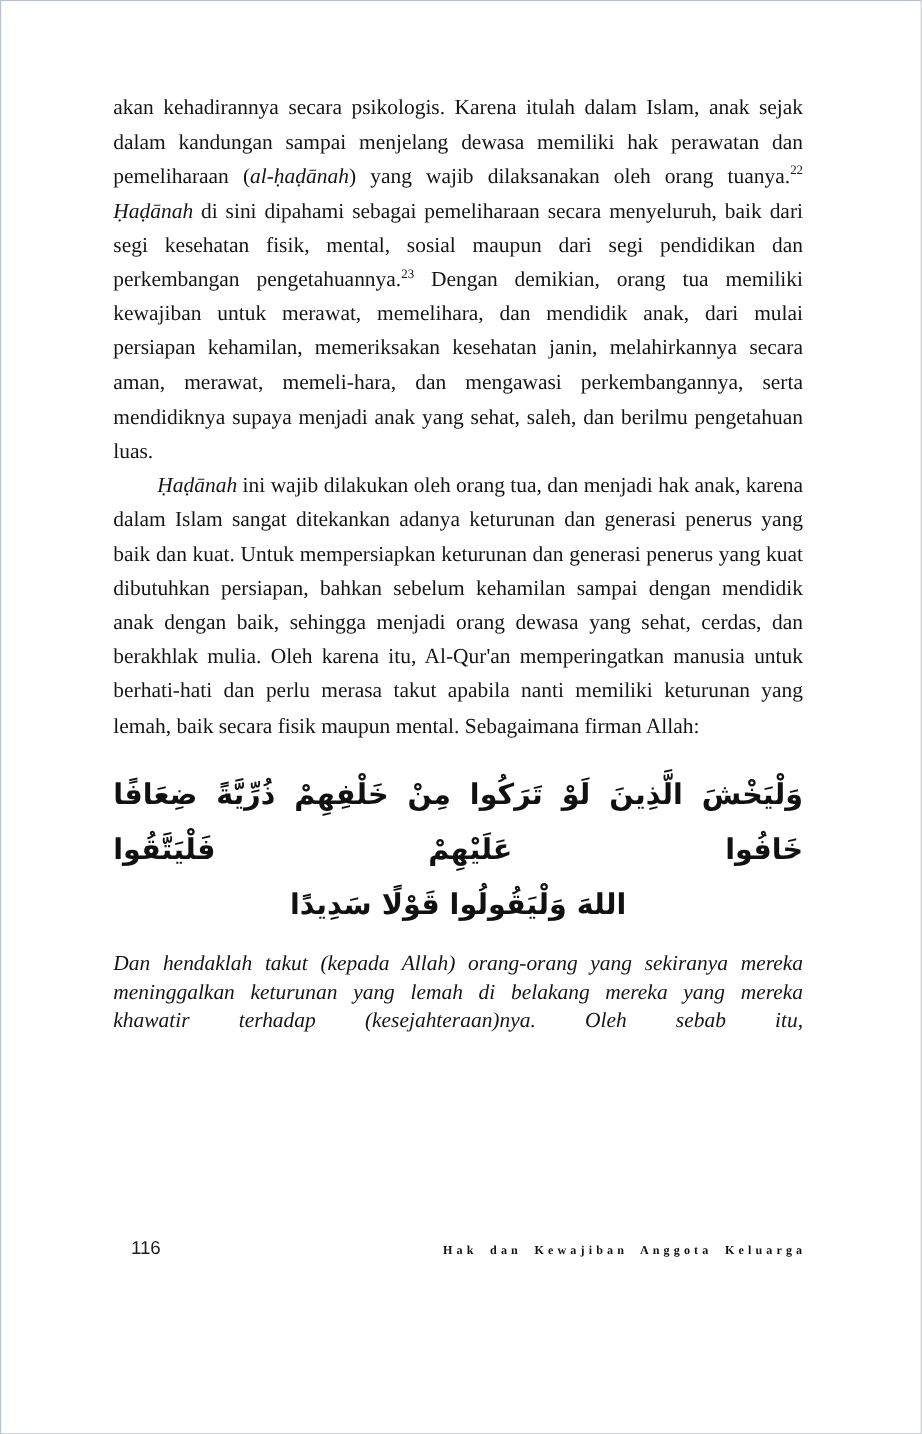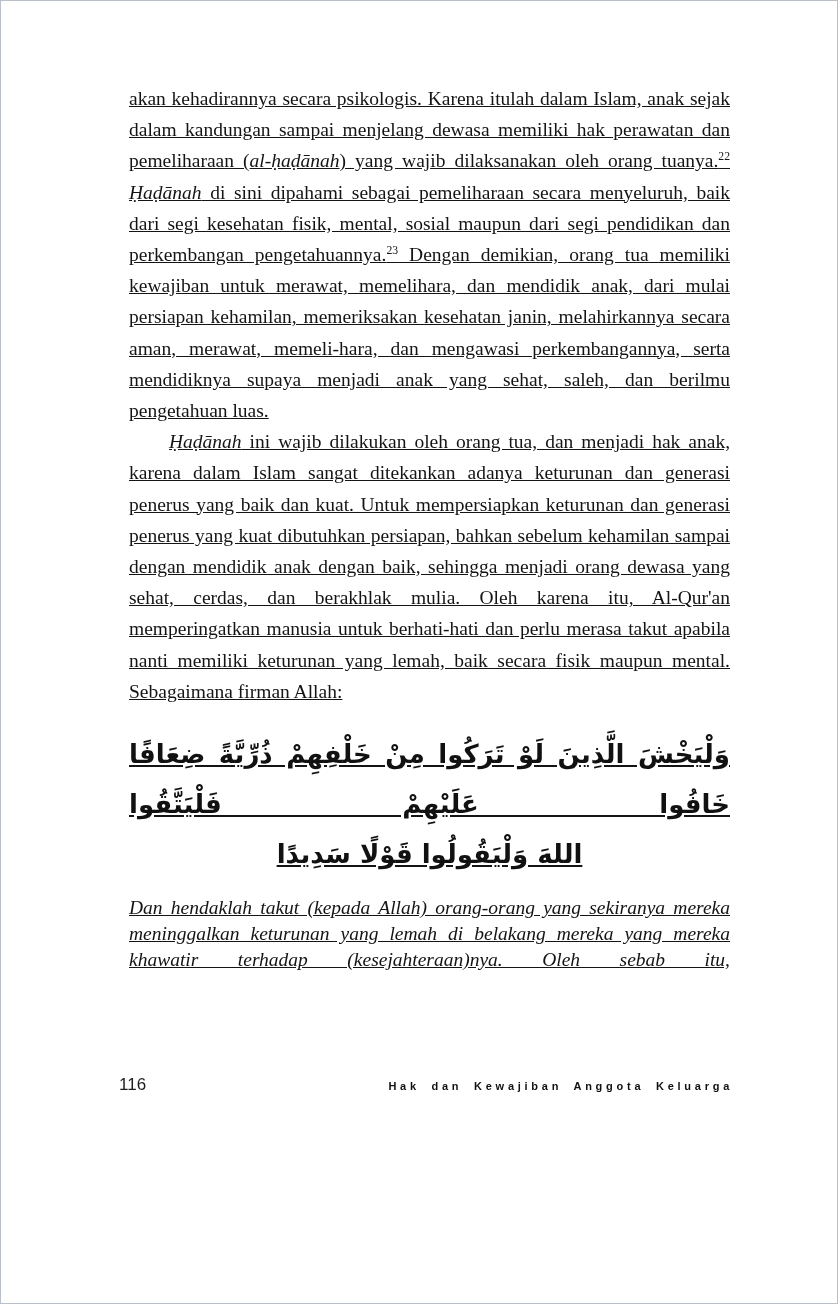--- a/index.html
+++ b/index.html
@@ -13,24 +13,23 @@
     height: 1304px;
     box-sizing: border-box;
     background: #ffffff;
     border: 1px solid #b9c0c7;
     font-family: "Liberation Serif", "DejaVu Serif", serif;
     color: #141414;
     overflow: hidden;
   }
   .content {
     position: absolute;
-    left: 128px;
+    left: 102px;
     right: 107px;
     top: 82px;
-    text-decoration: underline;
   }
   .para {
     margin: 0;
     font-size: 19.5px;
     line-height: 31.2px;
     text-align: justify;
   }
   .para.indent {
     text-indent: 40px;
   }
@@ -64,32 +63,32 @@
     font-size: 19.5px;
     line-height: 26px;
     text-align: justify;
     text-align-last: justify;
     word-spacing: 2px;
   }
   .footer {
     position: absolute;
     left: 118px;
     right: 104px;
-    top: 1074px;
+    top: 1124px;
     display: flex;
     justify-content: space-between;
     align-items: baseline;
   }
   .page-num {
     font-family: "Liberation Sans", "DejaVu Sans", sans-serif;
     font-size: 17px;
     color: #1c1c1c;
   }
   .running-title {
-    font-family: Liberation Sans, sans-serif;
+    font-family: Liberation Serif, serif;
     font-size: 11px;
     font-weight: 700;
     letter-spacing: 0.34em;
     word-spacing: 0.45em;
     color: #111111;
     white-space: nowrap;
   }
 </style>
 </head>
 <body>

